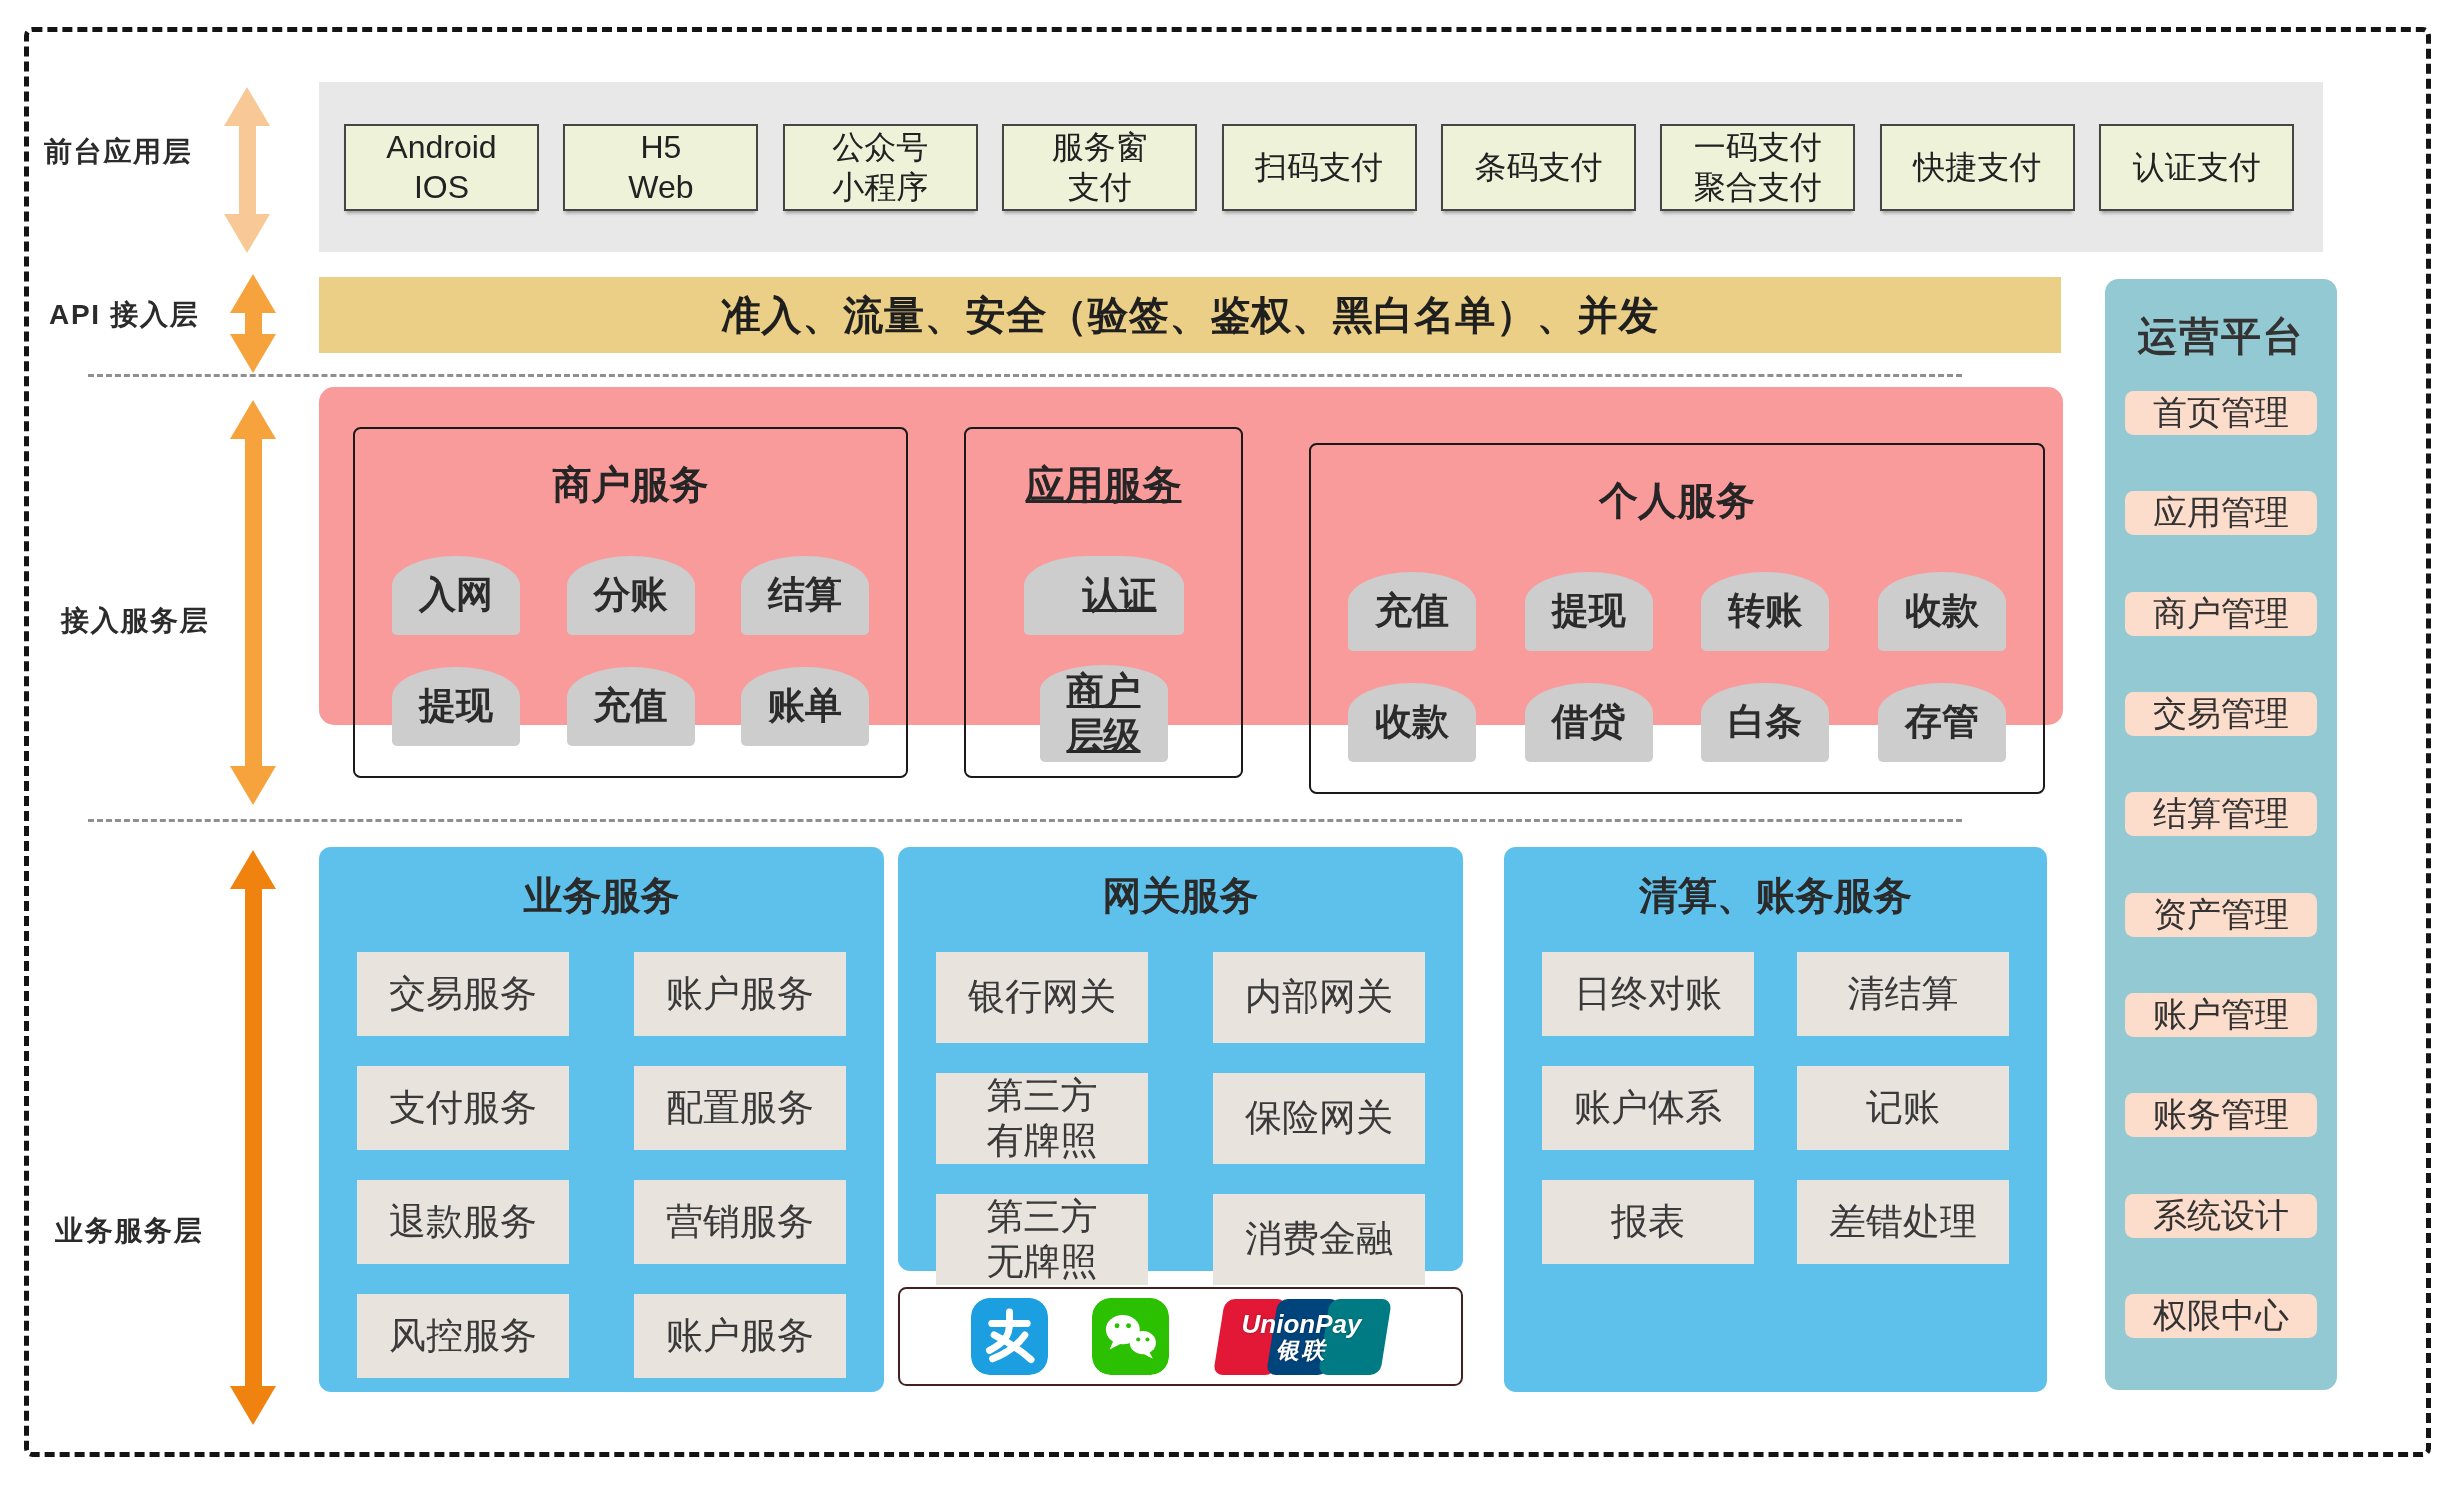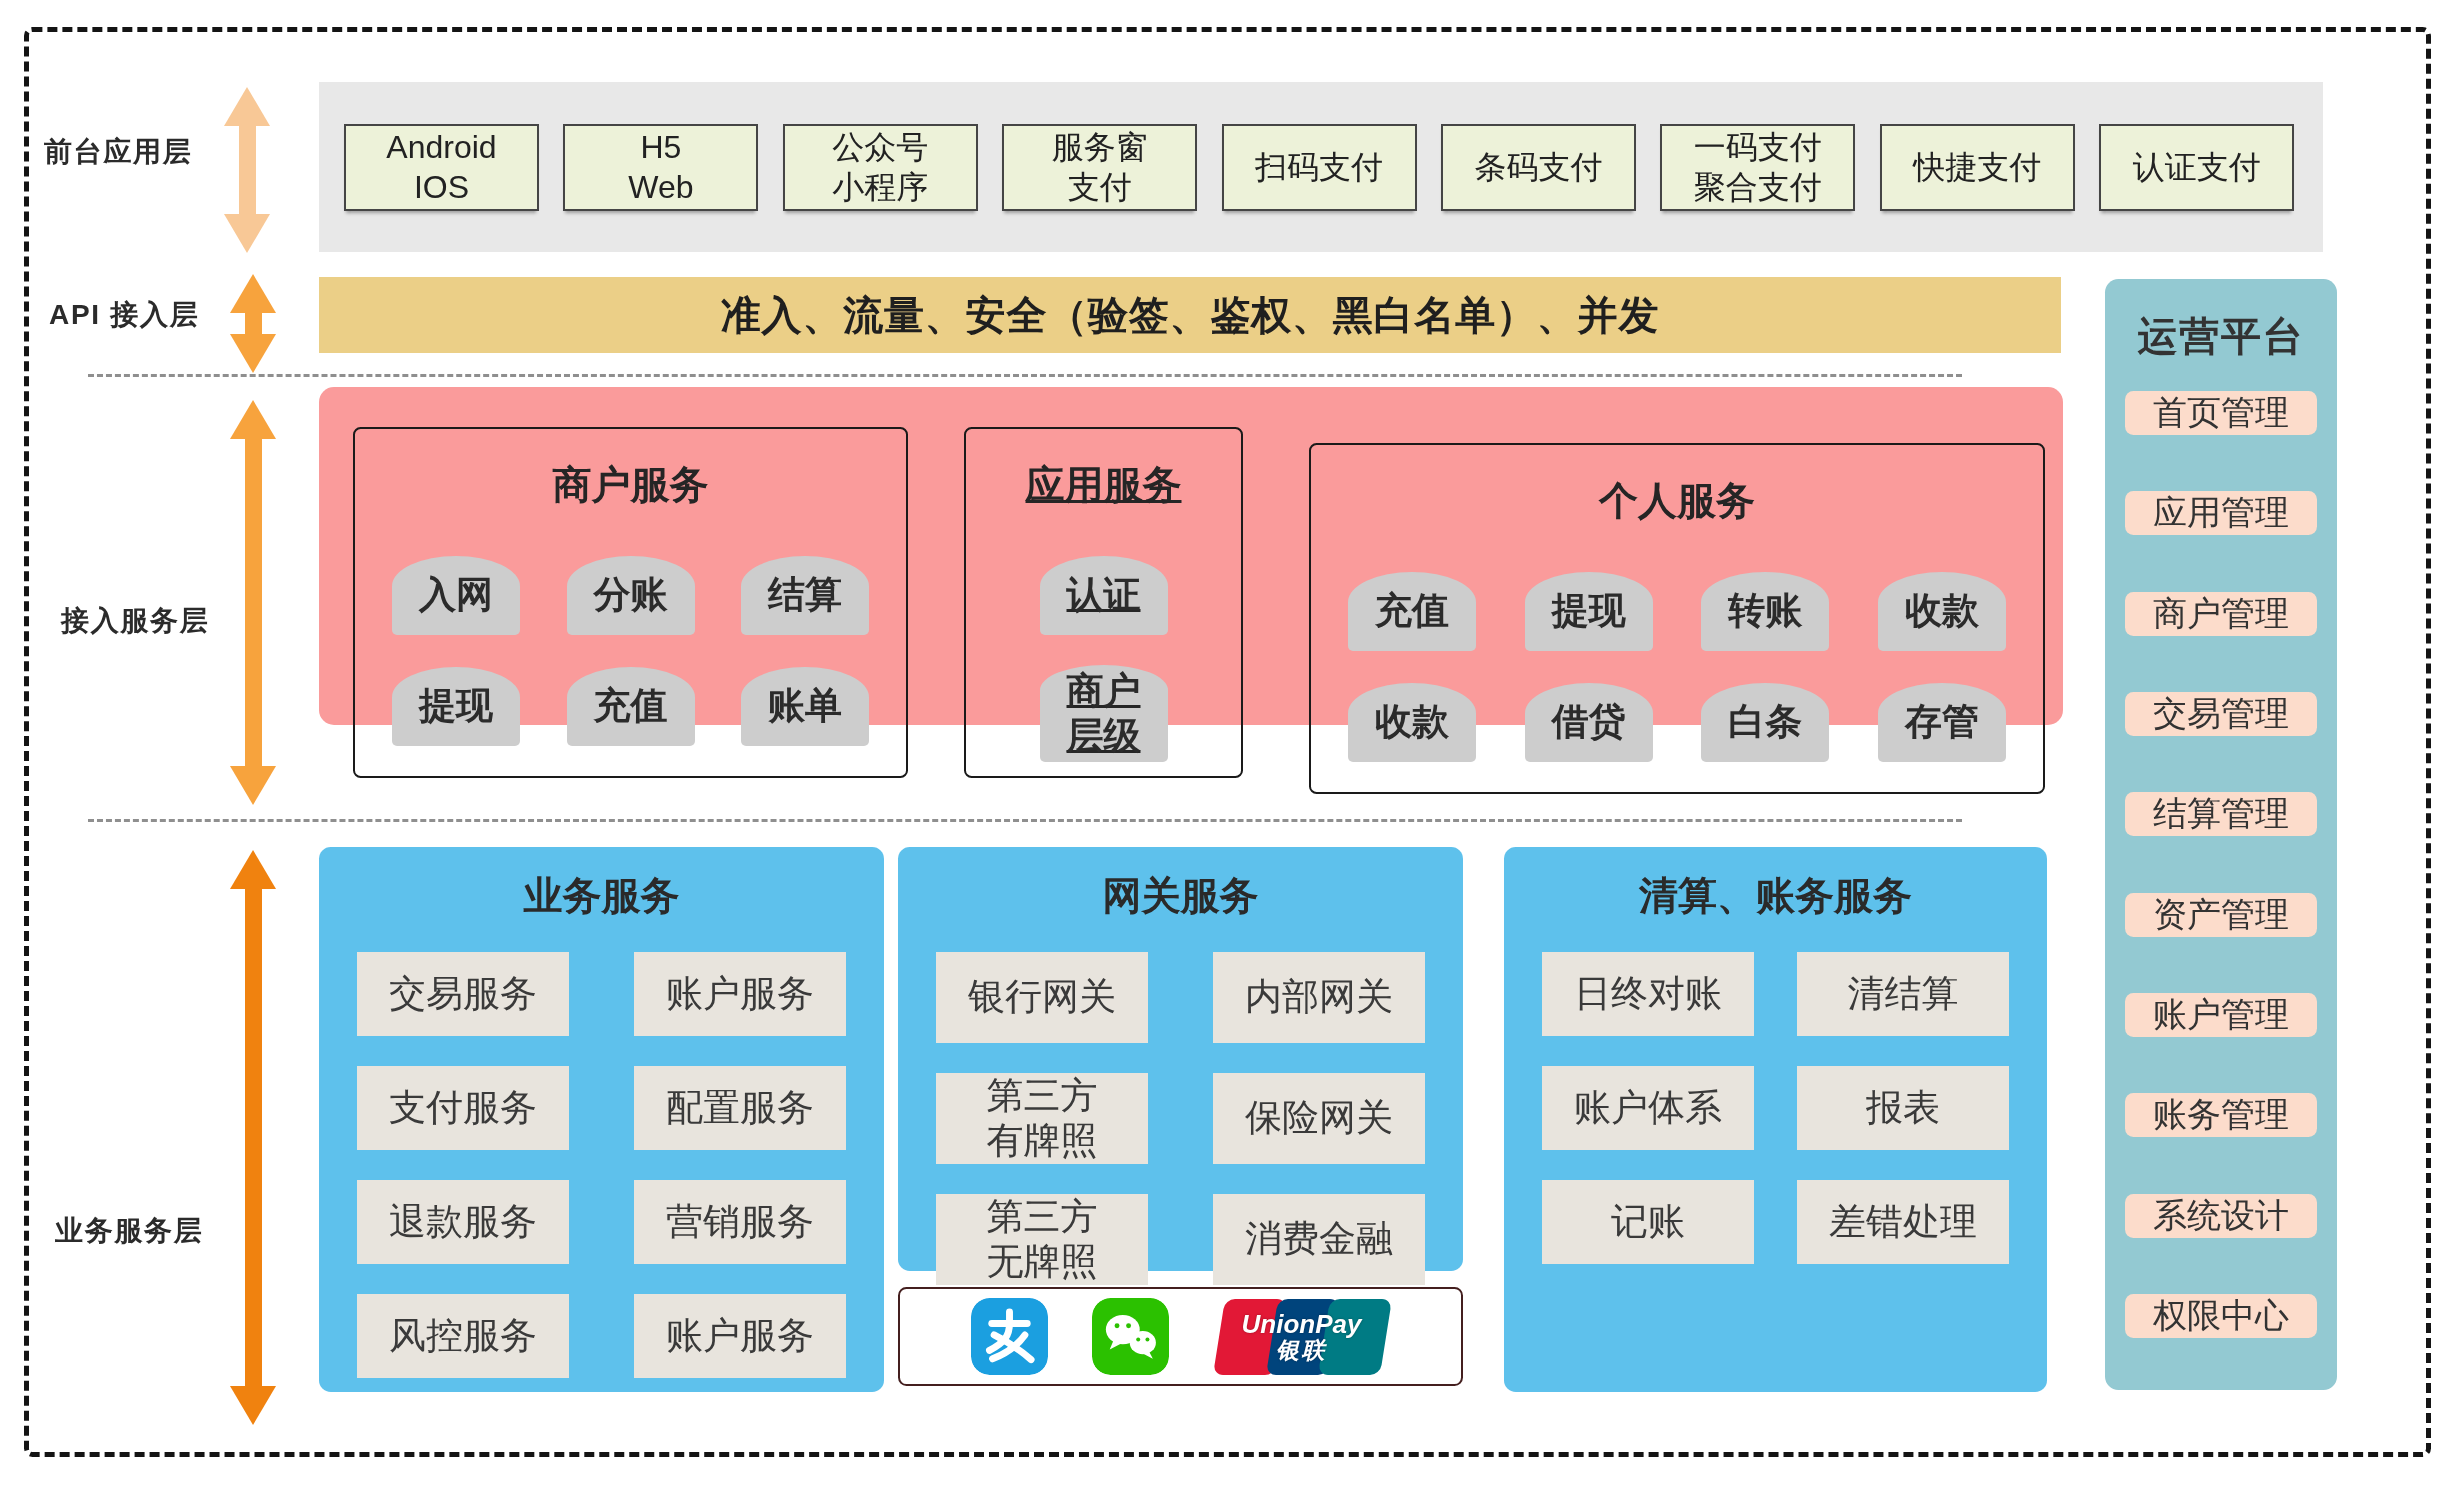--- a/index.html
+++ b/index.html
@@ -52,21 +52,21 @@
   .pbox-personal{left:990px;width:736px;margin-top:16px;}
   .pink-title{margin-top:29px;text-align:center;font-size:39px;font-weight:bold;color:#252525;}
   .dome-row{display:flex;justify-content:space-between;padding:0 37px;}
   .dome-row.r1{margin-top:44px;} .dome-row.r2{margin-top:32px;}
   .dome{width:128px;height:79px;background:#cdcdcd;
         border-radius:64px 64px 5px 5px / 30px 30px 5px 5px;
         display:flex;flex-direction:column;align-items:center;justify-content:center;
         font-size:37px;font-weight:bold;color:#2b2b2b;line-height:1.2;text-align:center;}
   .dome.tall{height:97px;border-radius:64px 64px 5px 5px / 25px 25px 5px 5px;}
   .pbox-application .dome{margin:0 auto;}
-  .pbox-application .dome.first{margin-top:44px;}
+  .pbox-application .dome.first{margin-top:44px;padding-left:32px;}
   .pbox-application .dome.tall{margin-top:30px;}
 
   
   .blue{position:absolute;background:#5ec1ec;border-radius:11.8px;}
   .blue-business{left:319px;top:847px;width:565px;height:545px;}
   .blue-gateway{left:898px;top:847px;width:565px;height:424px;}
   .blue-clearing{left:1504px;top:847px;width:543px;height:545px;}
   .blue-title{margin-top:22px;text-align:center;font-size:39px;font-weight:bold;color:#2a2a2a;}
   .cells{display:grid;grid-template-columns:212px 212px;justify-content:space-between;
          padding:0 38px;margin-top:29px;row-gap:30px;}
@@ -340,25 +340,25 @@
         </div>
       <div class="cell">
           <span>清结算</span>
           <span></span>
         </div>
       <div class="cell">
           <span>账户体系</span>
           <span></span>
         </div>
       <div class="cell">
+          <span>记账</span>
+          <span></span>
+        </div>
+      <div class="cell">
           <span>报表</span>
-          <span></span>
-        </div>
-      <div class="cell">
-          <span>记账</span>
           <span></span>
         </div>
       <div class="cell">
           <span>差错处理</span>
           <span></span>
         </div>
     </div>
   </div>
 
   <div class="logo-box">

